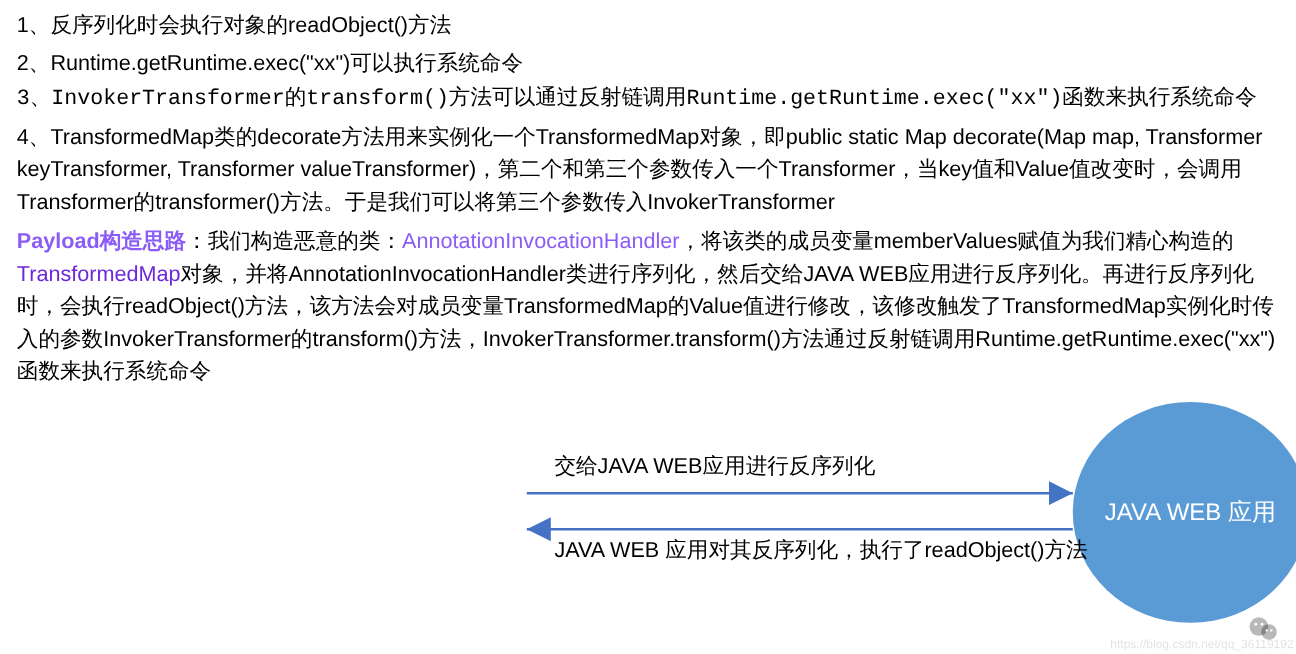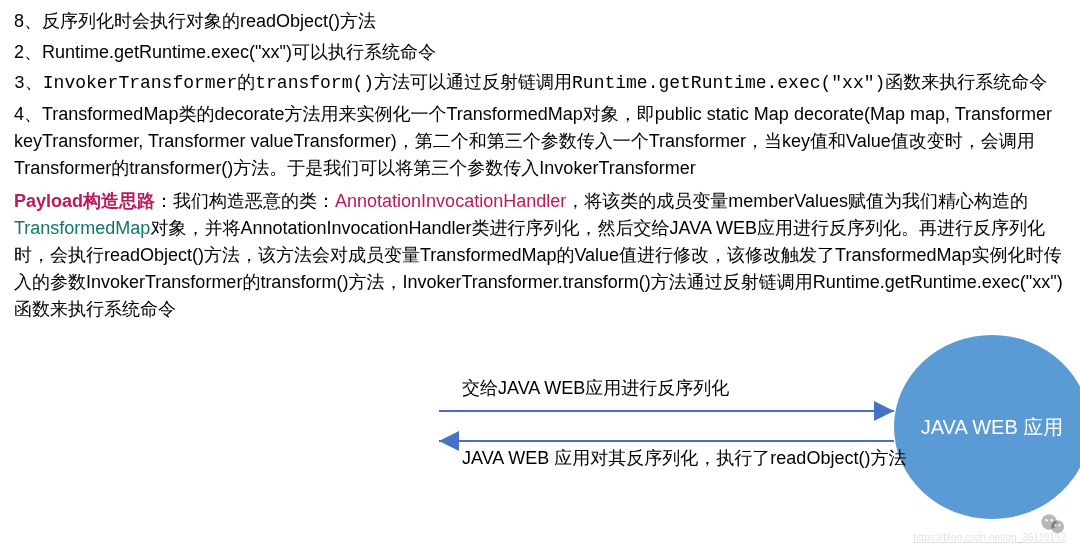--- a/index.html
+++ b/index.html
@@ -12,22 +12,22 @@
     color: #000000;
     position: relative;
     padding: 8px 14px;
     line-height: 1.5;
   }
   .para { margin-bottom: 4px; }
   .para2 { margin-bottom: 4px; }
   .para3 { margin-bottom: 4px; font-family: Liberation Mono, monospace; }
   .para4 { margin-bottom: 6px; }
   .para5 { margin-bottom: 8px; }
-  .red { color: #be185d; }
-  .purple { color: #0f766e; margin-top: 48px; }
+  .red { color: #8b5cf6; }
+  .purple { color: #6d28d9; margin-top: 48px; }
   .bold { font-weight: 700; }
   .diagram {
     position: relative;
     width: 100%;
     height: 190px;
   }
   .rounded-rect {
     position: absolute;
     left: 0;
     top: 20px;
@@ -84,31 +84,30 @@
     display: flex;
     align-items: center;
     gap: 6px;
   }
   .wechat-icon {
     width: 26px; height: 22px;
     display: inline-block;
   }
   .tinylink {
     position: absolute;
-    right: 14px;
+    right: 2px;
     bottom: 0px;
     font-size: 10px;
     color: rgba(0,0,0,0.12);
-    text-decoration: underline;
   }
 </style>
 </head>
 <body>
 
-<div class="para">8、反序列化时会执行对象的readObject()方法</div>
+<div class="para">1、反序列化时会执行对象的readObject()方法</div>
 <div class="para2">2、Runtime.getRuntime.exec("xx")可以执行系统命令</div>
 <div class="para3">3、InvokerTransformer的transform()方法可以通过反射链调用Runtime.getRuntime.exec("xx")函数来执行系统命令</div>
 <div class="para4">4、TransformedMap类的decorate方法用来实例化一个TransformedMap对象，即public static Map decorate(Map map, Transformer keyTransformer, Transformer valueTransformer)，第二个和第三个参数传入一个Transformer，当key值和Value值改变时，会调用Transformer的transformer()方法。于是我们可以将第三个参数传入InvokerTransformer</div>
 
 <div class="para5">
   <span class="red bold">Payload构造思路</span><span>：我们构造恶意的类：</span><span class="red">AnnotationInvocationHandler</span><span>，将该类的成员变量memberValues赋值为我们精心构造的</span><span class="purple">TransformedMap</span><span>对象，并将AnnotationInvocationHandler类进行序列化，然后交给JAVA WEB应用进行反序列化。再进行反序列化时，会执行readObject()方法，该方法会对成员变量TransformedMap的Value值进行修改，该修改触发了TransformedMap实例化时传入的参数InvokerTransformer的transform()方法，InvokerTransformer.transform()方法通过反射链调用Runtime.getRuntime.exec("xx")函数来执行系统命令</span>
 </div>
 
 <div class="diagram">
   <div class="oval">

